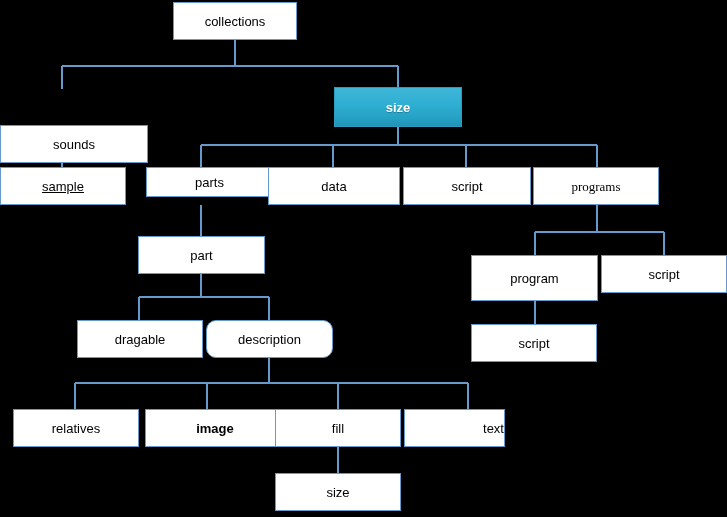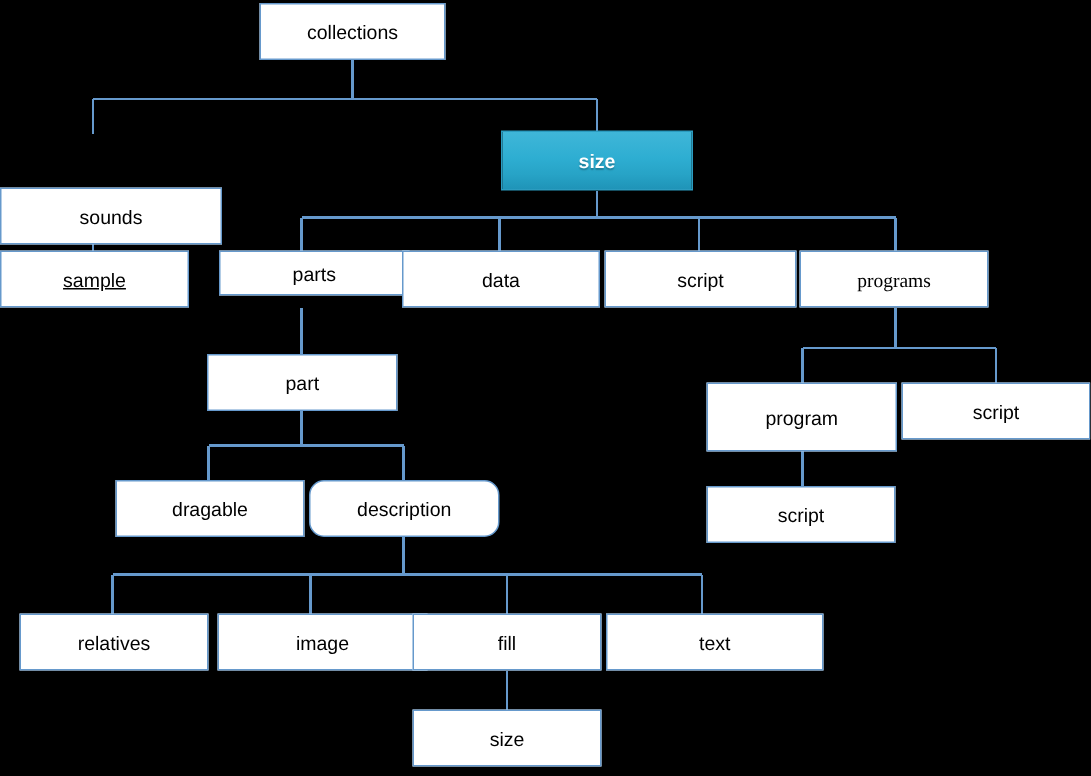--- a/index.html
+++ b/index.html
@@ -121,26 +121,26 @@
       </div>
       <div class="node" style="left: 206px; top: 320px; width: 127px; height: 38px; border-radius: 10px;">
         <span class="node-label">description</span>
       </div>
       <div class="node" style="left: 471px; top: 324px; width: 126px; height: 38px;">
         <span class="node-label">script</span>
       </div>
       <div class="node" style="left: 13px; top: 409px; width: 126px; height: 38px;">
         <span class="node-label">relatives</span>
       </div>
-      <div class="node" style="left: 145px; top: 409px; width: 140px; height: 38px;">
+      <div class="node" style="left: 145px; top: 409px; width: 140px; height: 38px; font-weight: bold;">
         <span class="node-label">image</span>
       </div>
       <div class="node" style="left: 275px; top: 409px; width: 126px; height: 38px; text-align: right;">
         <span class="node-label">fill</span>
       </div>
-      <div class="node" style="left: 404px; top: 409px; width: 145px; height: 38px;">
+      <div class="node" style="left: 404px; top: 409px; width: 101px; height: 38px; justify-content: flex-end;">
         <span class="node-label">text</span>
       </div>
       <div class="node" style="left: 275px; top: 473px; width: 126px; height: 38px;">
         <span class="node-label">size</span>
       </div>
     </div>
 </div>
 
 </body></html>

